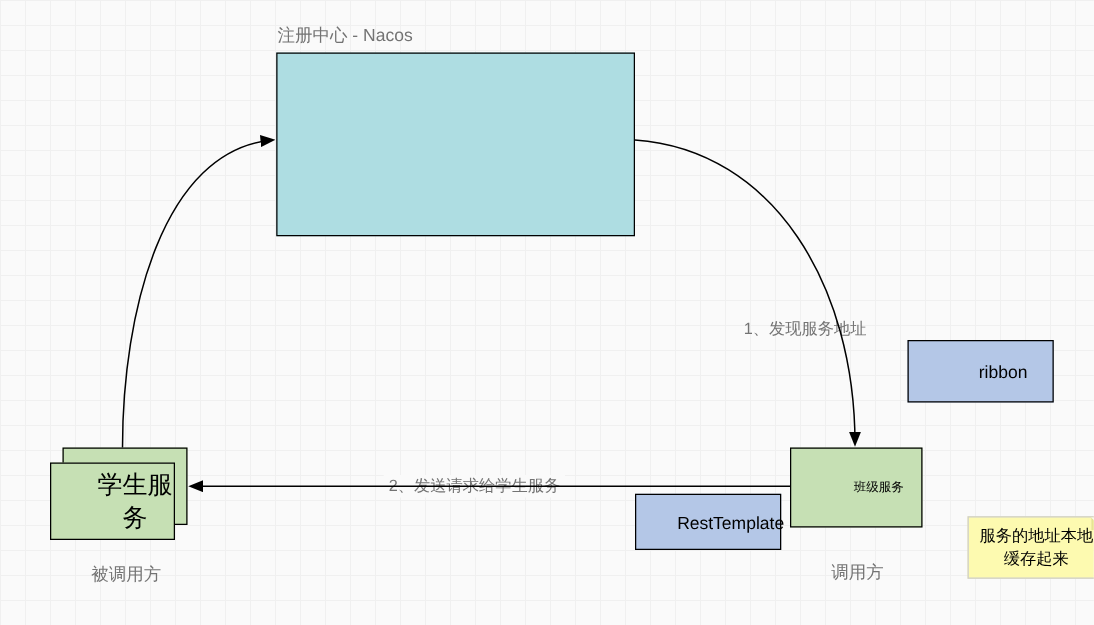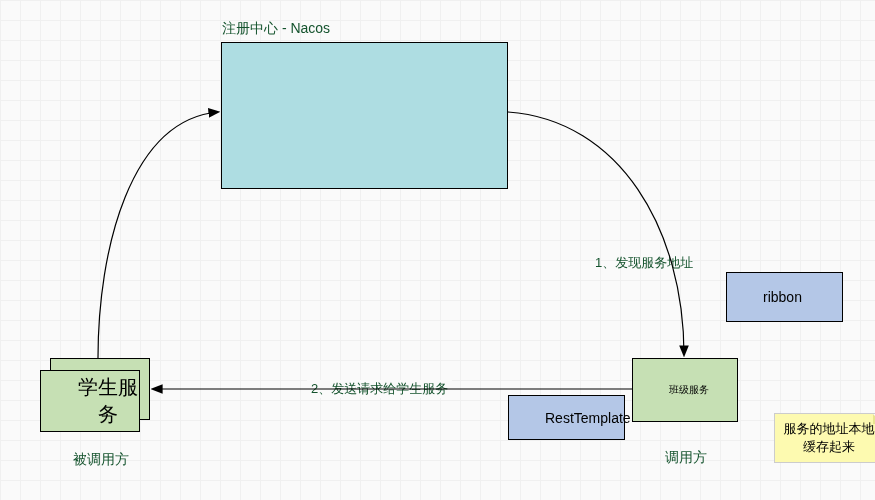--- a/index.html
+++ b/index.html
@@ -13,21 +13,21 @@
         linear-gradient(#f0f0f0 1px, transparent 1px),
         linear-gradient(90deg, #f0f0f0 1px, transparent 1px);
       background-size: 20px 20px;
       overflow: hidden;
     }
     .box {
       position: absolute;
       border: 1px solid #000;
       display: flex;
       align-items: center;
-      justify-content: flex-start;
+      justify-content: center;
       text-align: center;
       padding-left: 36px;
     }
     .nacos-box { background: #aedde2; }
     .green-box { background: #c6e0b4; }
     .blue-box { background: #b4c7e7; }
     .note-box {
       background: #fdfab0;
       position: absolute;
       border: 1px solid #ccc;
@@ -42,21 +42,21 @@
       top: 0;
       right: 0;
       width: 0;
       height: 0;
       border-top: 10px solid #fafafa;
       border-left: 10px solid #e8e490;
     }
     .label {
       position: absolute;
       font-size: 14px;
-      color: #14532d;
+      color: #737373;
       white-space: nowrap;
     }
     svg { position: absolute; top: 0; left: 0; pointer-events: none; }
   </style>
 </head>
 <body>
 
 <div class="label" style="left:222px; top:20px;">注册中心 - Nacos</div>
 
 <div class="box nacos-box" style="left:221px; top:42px; width:287px; height:147px;"></div>

